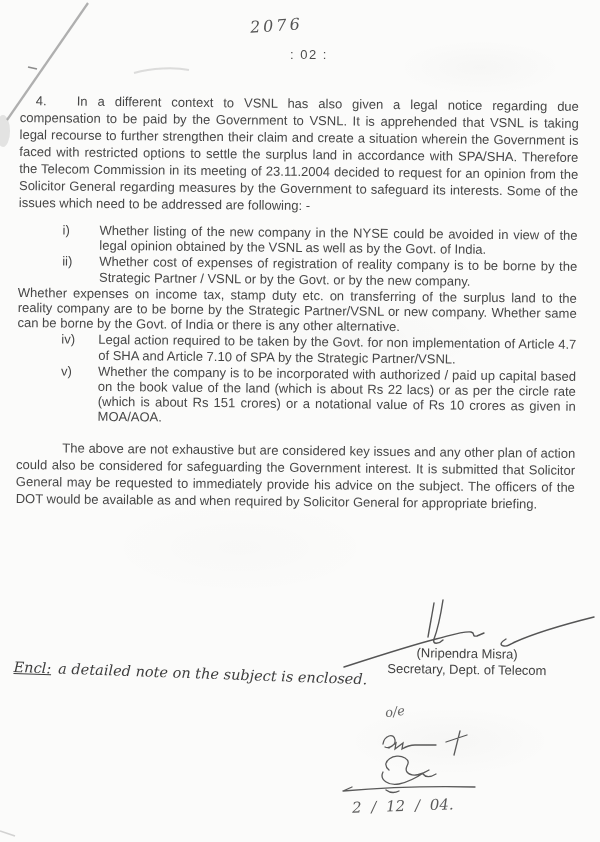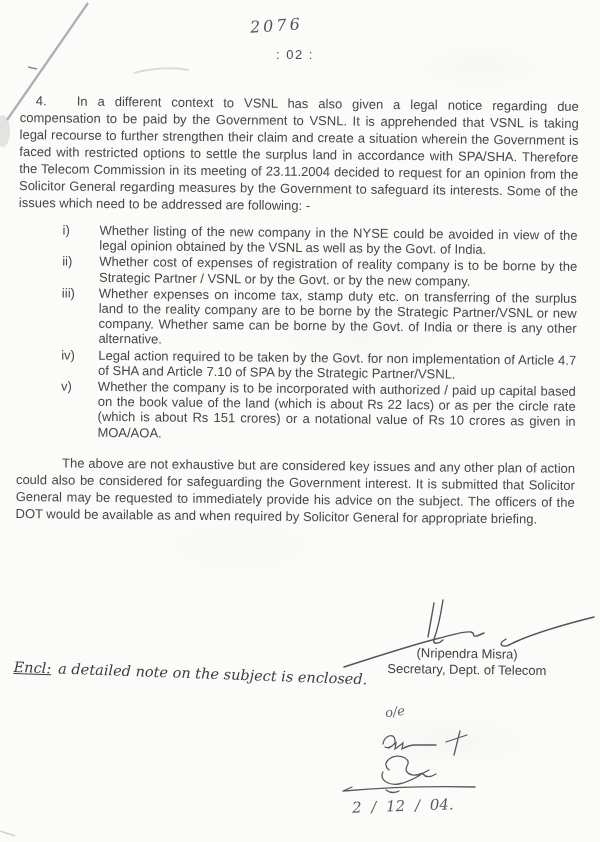--- a/index.html
+++ b/index.html
@@ -15,21 +15,21 @@
     color:#474747;
   }
   .artifacts{position:absolute;left:0;top:0;pointer-events:none;}
   .folio{
     position:absolute;left:250px;top:16px;
     font-family:"DejaVu Serif", serif;font-style:italic;
     font-size:16px;color:#555;letter-spacing:3px;
     transform:rotate(-4deg);
   }
   .pagenum{
-    position:absolute;left:276px;top:47px;
+    position:absolute;left:290px;top:47px;
     font-size:13px;color:#4c4c4c;letter-spacing:1.5px;
   }
   .content{
     position:absolute;left:20px;top:92px;width:559px;
     transform:rotate(0.6deg);transform-origin:left top;
     text-align:justify;
   }
   .para{margin:0;font-size:13px;line-height:17px;}
   .pnum{padding-left:16px;padding-right:30px;}
   .ilist{margin-top:11px;}
@@ -86,21 +86,20 @@
     <div class="ilist">
       <div class="item">
         <span class="inum">i)</span>
         <span class="itext">Whether listing of the new company in the NYSE could be avoided in view of the legal opinion obtained by the VSNL as well as by the Govt. of India.</span>
       </div>
       <div class="item">
         <span class="inum">ii)</span>
         <span class="itext">Whether cost of expenses of registration of reality company is to be borne by the Strategic Partner / VSNL or by the Govt. or by the new company.</span>
       </div>
       <div class="item">
-        <span class="inum">iii)</span>
         <span class="itext">Whether expenses on income tax, stamp duty etc. on transferring of the surplus land to the reality company are to be borne by the Strategic Partner/VSNL or new company. Whether same can be borne by the Govt. of India or there is any other alternative.</span>
       </div>
       <div class="item">
         <span class="inum">iv)</span>
         <span class="itext">Legal action required to be taken by the Govt. for non implementation of Article 4.7 of SHA and Article 7.10 of SPA by the Strategic Partner/VSNL.</span>
       </div>
       <div class="item">
         <span class="inum">v)</span>
         <span class="itext">Whether the company is to be incorporated with authorized / paid up capital based on the book value of the land (which is about Rs 22 lacs) or as per the circle rate (which is about Rs 151 crores) or a notational value of Rs 10 crores as given in MOA/AOA.</span>
       </div>

